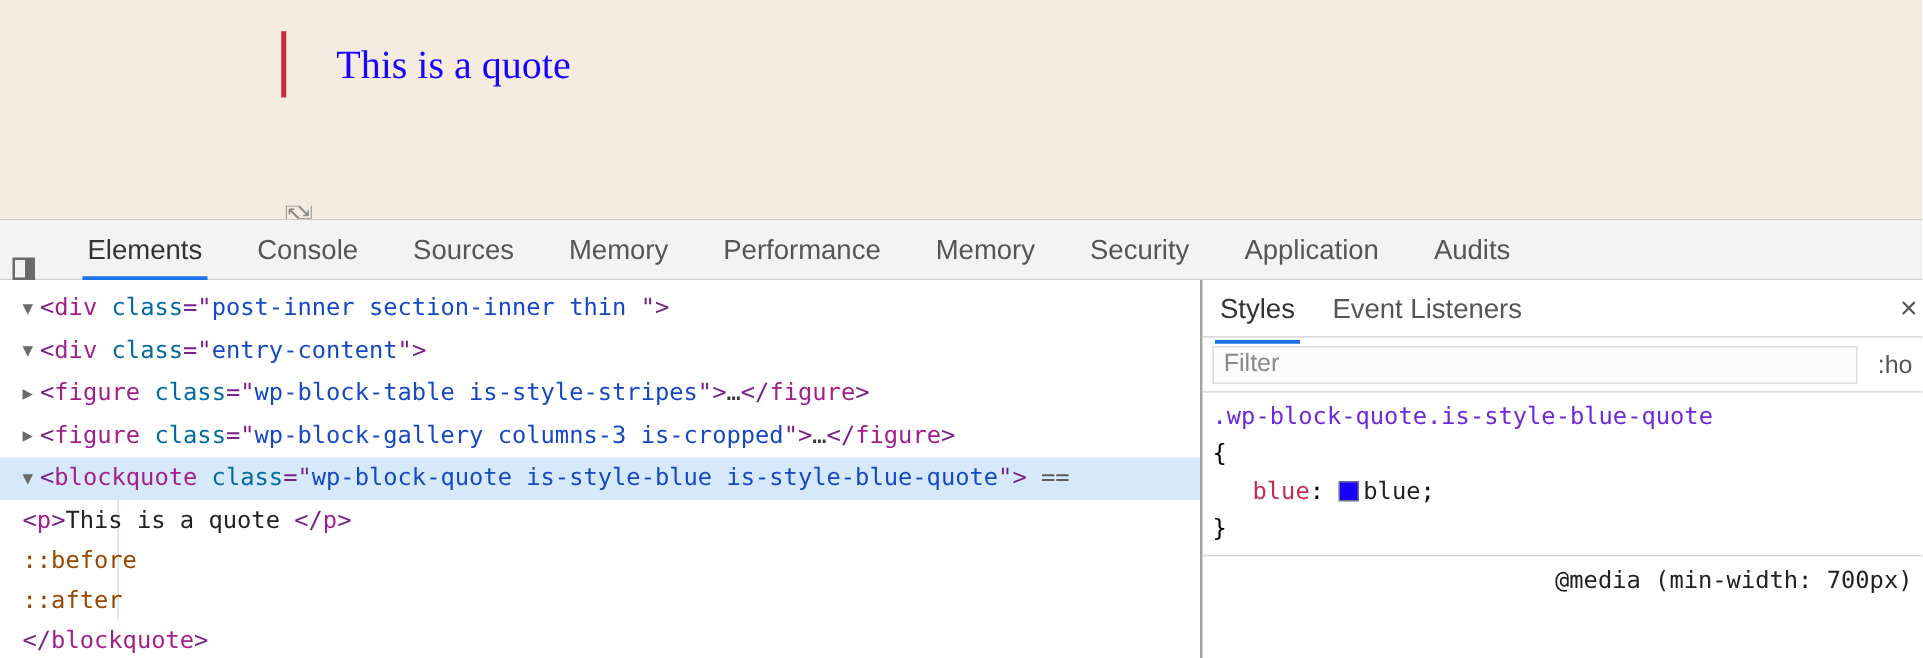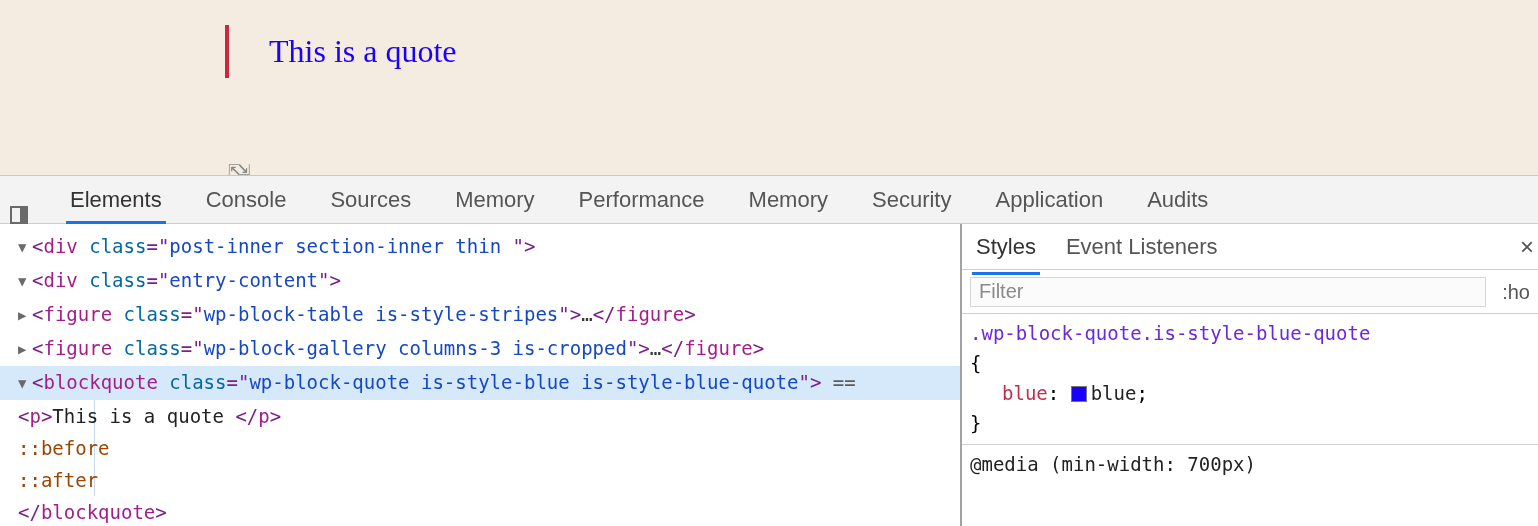--- a/index.html
+++ b/index.html
@@ -211,21 +211,21 @@
     width: 16px; height: 16px;
     background: #1900ff;
     border: 1px solid #777;
     vertical-align: -2px;
     margin-right: 4px;
   }
   .rule-sep {
     border-top: 1px solid #d0d0d0;
     margin: 6px -8px 4px -8px;
   }
-  .media { color: #222; }
+  .media { color: #222; text-align: right; }
   .src-hint { color: #777; text-align: right; float: right; }
 </style>
 </head>
 <body>
 
 <div class="viewport">
   <div class="quote-block">
     <span>This is a quote</span>
   </div>
   <div class="resize-hint">⇱⇲</div>

